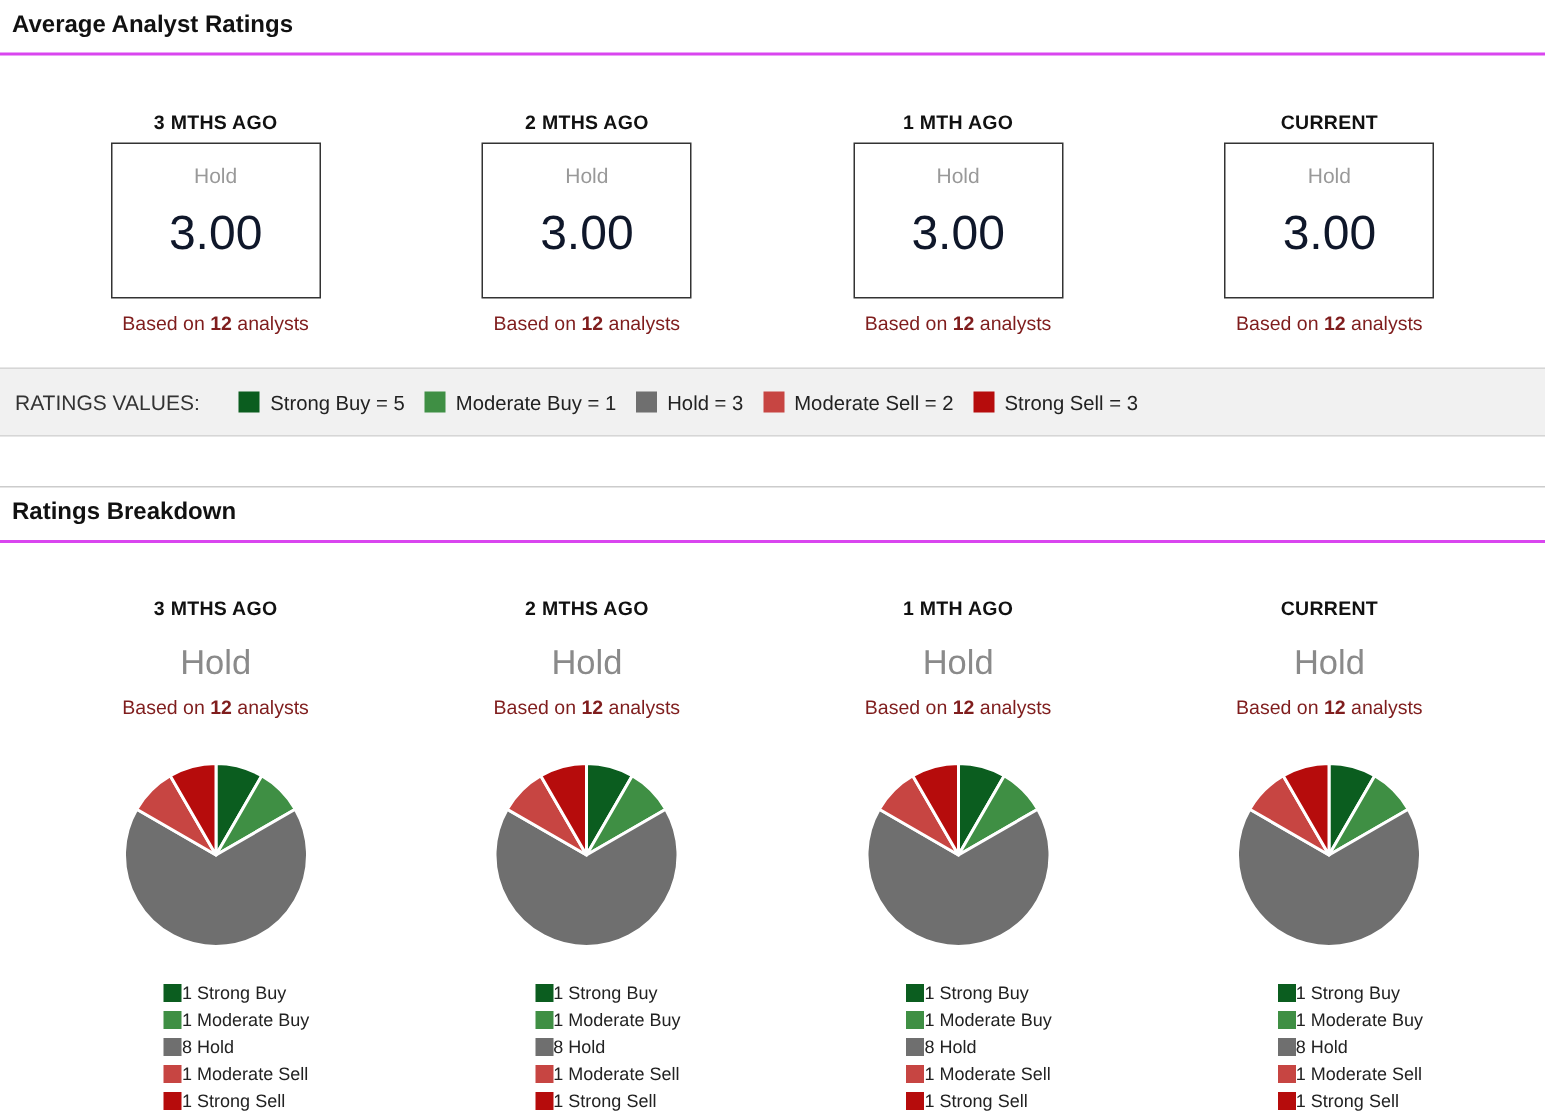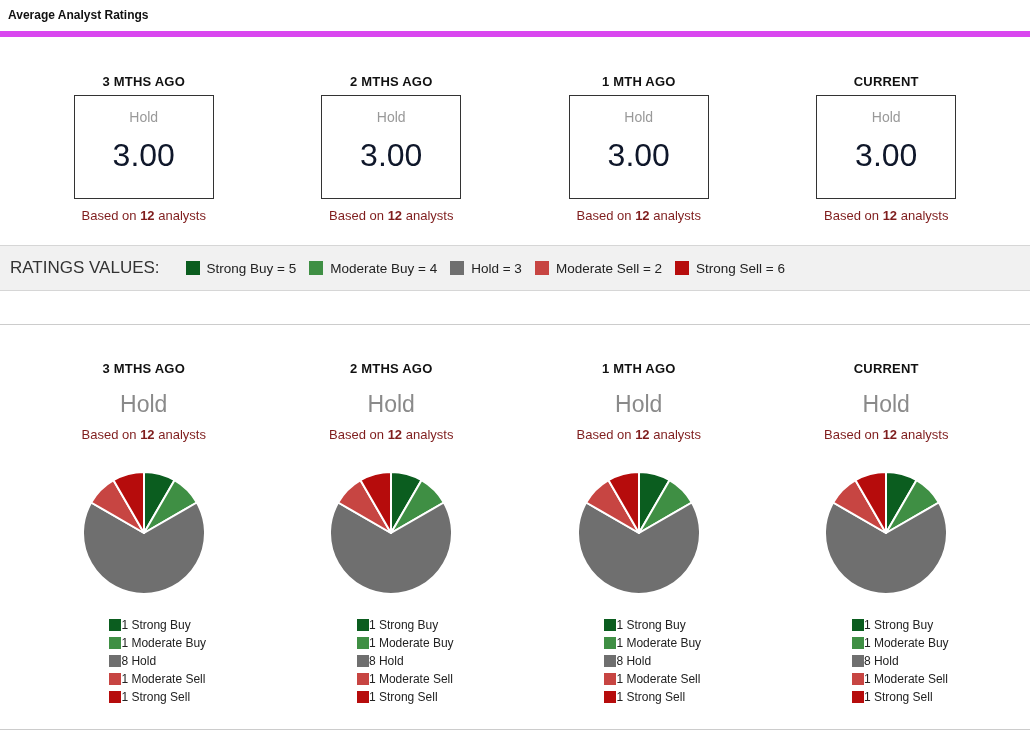--- a/index.html
+++ b/index.html
@@ -5,25 +5,25 @@
   * { margin: 0; padding: 0; box-sizing: border-box; }
   html, body { background: #ffffff; }
   body {
     width: 1030px;
     height: 745px;
     font-family: "Liberation Sans", "DejaVu Sans", sans-serif;
     color: #1a1a1a;
     overflow: hidden;
   }
   .panel-title {
-    font-size: 12px;
+    font-size: 16px;
     font-weight: bold;
     color: #111;
     padding: 8px 10px 9px 8px;
-    border-bottom: 6px solid #d946ef;
+    border-bottom: 2px solid #d946ef;
   }
   .columns {
     display: grid;
     grid-template-columns: repeat(4, 1fr);
     padding: 0 20px;
   }
   .col { text-align: center; }
 
   
   .summary-cols { margin-top: 37px; }
@@ -51,21 +51,21 @@
     margin-top: 22px;
     height: 46px;
     background: #f1f1f1;
     border-top: 1px solid #d6d6d6;
     border-bottom: 1px solid #d6d6d6;
     display: flex;
     align-items: center;
     padding: 0 10px;
   }
   .strip-label {
-    font-size: 17px;
+    font-size: 14px;
     color: #333333;
     margin-right: 26px;
   }
   .strip-items { display: flex; align-items: center; gap: 13px; }
   .strip-item { display: flex; align-items: center; gap: 7px; font-size: 13.5px; color: #222; }
   .swatch {
     width: 14px; height: 14px;
     display: inline-block;
     flex: 0 0 auto;
   }
@@ -157,39 +157,40 @@
 
   <div class="ratings-strip">
     <span class="strip-label">RATINGS VALUES:</span>
     <div class="strip-items">
       <span class="strip-item">
         <span class="swatch" style="background-color: rgb(11, 93, 31);"></span>
         <span>Strong Buy = 5</span>
       </span>
       <span class="strip-item">
         <span class="swatch" style="background-color: rgb(63, 143, 68);"></span>
-        <span>Moderate Buy = 4</span>
+        <span>Moderate Buy = 1</span>
       </span>
       <span class="strip-item">
         <span class="swatch" style="background-color: rgb(111, 111, 111);"></span>
         <span>Hold = 3</span>
       </span>
       <span class="strip-item">
         <span class="swatch" style="background-color: rgb(199, 69, 66);"></span>
         <span>Moderate Sell = 2</span>
       </span>
       <span class="strip-item">
         <span class="swatch" style="background-color: rgb(182, 12, 12);"></span>
-        <span>Strong Sell = 6</span>
+        <span>Strong Sell = 3</span>
       </span>
     </div>
   </div>
 </section>
 
 <section class="panel breakdown-panel">
+  <h2 class="panel-title">Ratings Breakdown</h2>
 
   <div class="columns breakdown-cols">
 
     <div class="col">
       <div class="col-title">3 MTHS AGO</div>
       <div class="big-rating-text">Hold</div>
       <div class="based-on breakdown-based-on">
         <span>Based on</span>
         <b>12</b>
         <span>analysts</span>

